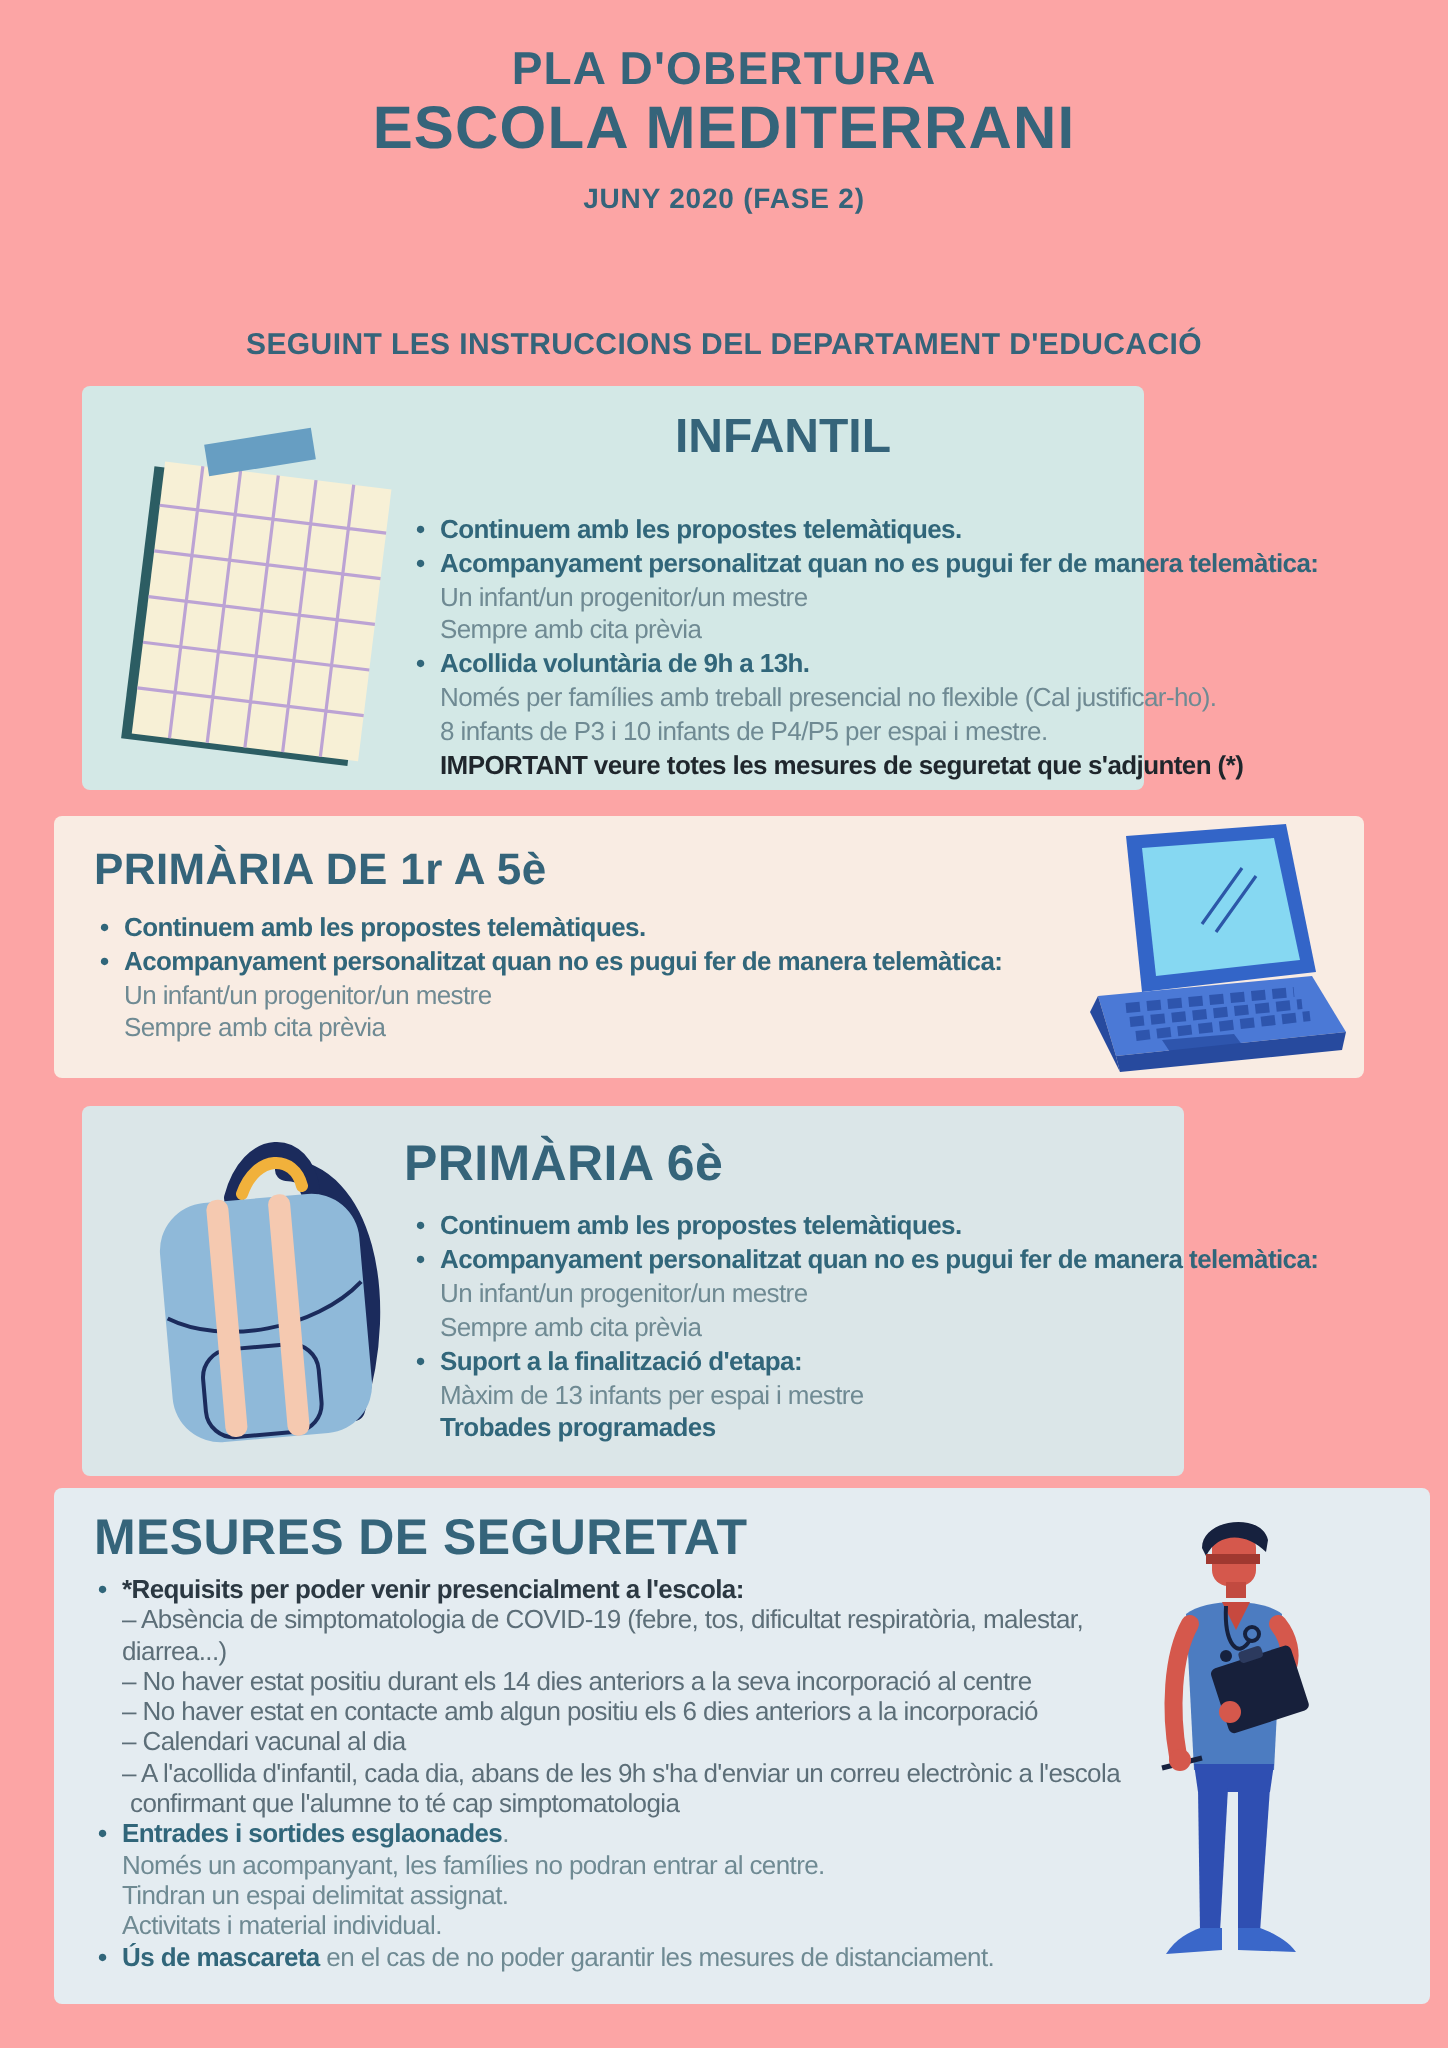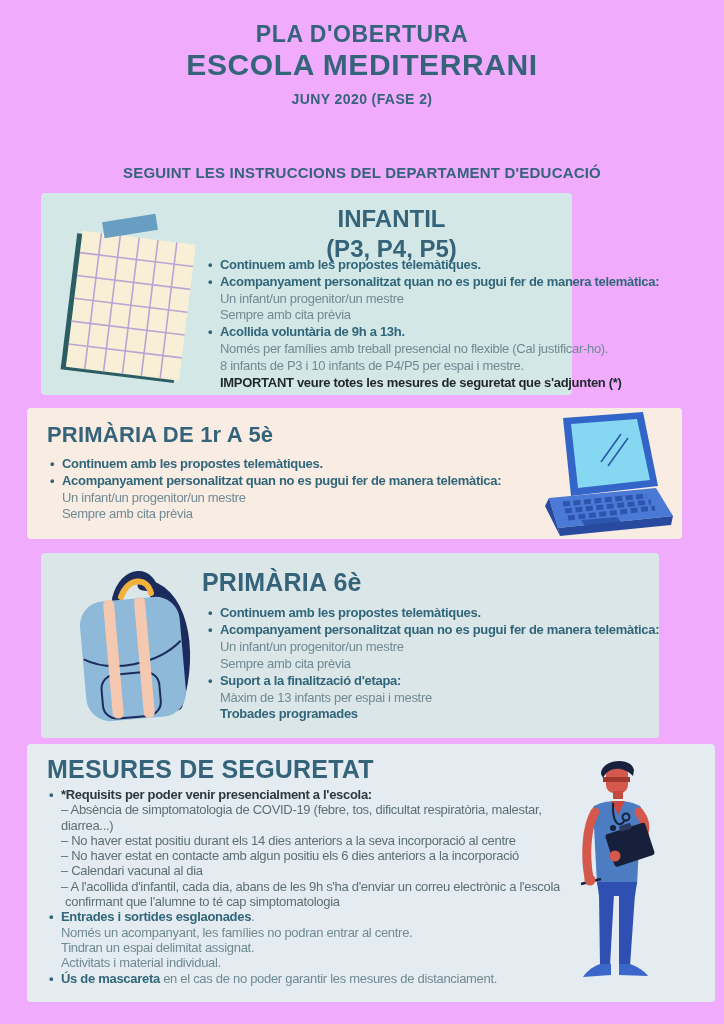--- a/index.html
+++ b/index.html
@@ -1,32 +1,32 @@
 <!DOCTYPE html>
 <html><head>
 <meta charset="utf-8">
 <style>
   html,body { margin:0; padding:0; background:#ffffff; }
   .page {
-    position:relative; width:724px; height:1024px; background:#f0abfc;
+    position:relative; width:724px; height:1024px; background:#fca5a5;
     font-family:"Liberation Sans", sans-serif; overflow:hidden;
   }
   
   .hline { position:absolute; left:0; right:0; text-align:center; color:#35647A; font-weight:700; }
   .h1 { top:21px;  font-size:23px; letter-spacing:.6px; }
   .h2 { top:48px;  font-size:30px; letter-spacing:.6px; }
   .h3 { top:91px;  font-size:14px; letter-spacing:.4px; }
   .h4 { top:113px; font-size:40px; letter-spacing:.6px; }
   .h5 { top:164px; font-size:15px; letter-spacing:.2px; }
 
   
   .panel { position:absolute; border-radius:4px; }
   #panel-infantil   { left:41px; top:193px; width:531px; height:202px; background:#D3E8E6; }
   #panel-primaria15 { left:27px; top:408px; width:655px; height:131px; background:#F9ECE3; }
-  #panel-primaria6  { left:41px; top:553px; width:618px; height:185px; background:#DBE6E8; }
+  #panel-primaria6  { left:41px; top:553px; width:551px; height:185px; background:#DBE6E8; }
   #panel-mesures    { left:27px; top:744px; width:655px; height:258px; background:#E4ECF1;padding-left:33px; }
 
   .panel-title { position:absolute; color:#35647A; font-weight:700; }
   #panel-infantil .panel-title   { left:180px; right:10px; top:11px; text-align:center; font-size:24px; line-height:30px; }
   #panel-primaria15 .panel-title { left:20px; top:14px; font-size:22px; letter-spacing:.2px; }
   #panel-primaria6 .panel-title  { left:161px; top:15px; font-size:25px; letter-spacing:.2px; }
   #panel-mesures .panel-title    { left:20px; top:11px; font-size:25px; letter-spacing:.2px; }
 
   
   ul.list { position:absolute; margin:0; padding:0; list-style:none; letter-spacing:-0.3px; }
@@ -67,21 +67,20 @@
           <rect x="20" y="31" width="114" height="137" fill="#2C5D63"></rect>
           <rect x="25" y="28" width="114" height="137" fill="#F7F0D6"></rect>
           <path stroke="#BCA3D4" stroke-width="1.6" fill="none" d="M44,28 V165 M63,28 V165 M82,28 V165 M101,28 V165 M120,28 V165
                M25,50 H139 M25,73 H139 M25,96 H139 M25,119 H139 M25,142 H139"></path>
         </g>
         <rect x="54" y="9" width="54" height="16" fill="#679EC2" transform="rotate(-9 81 17)"></rect>
       </svg>
     </div>
     <div class="panel-title">
       <div>INFANTIL</div>
-      <div>(P3, P4, P5)</div>
     </div>
     <ul class="list">
       <li class="bullet"><span class="b">Continuem amb les propostes telemàtiques.</span><span></span></li>
       <li class="bullet"><span class="b">Acompanyament personalitzat quan no es pugui fer de manera telemàtica:</span><span></span></li>
       <li><span class="b"></span><span>Un infant/un progenitor/un mestre</span></li>
       <li><span class="b"></span><span>Sempre amb cita prèvia</span></li>
       <li class="bullet"><span class="b">Acollida voluntària de 9h a 13h.</span><span></span></li>
       <li><span class="b"></span><span>Només per famílies amb treball presencial no flexible (Cal justificar-ho).</span></li>
       <li><span class="b"></span><span>8 infants de P3 i 10 infants de P4/P5 per espai i mestre.</span></li>
       <li class="important"><span class="b">IMPORTANT veure totes les mesures de seguretat que s'adjunten (*)</span><span></span></li>

